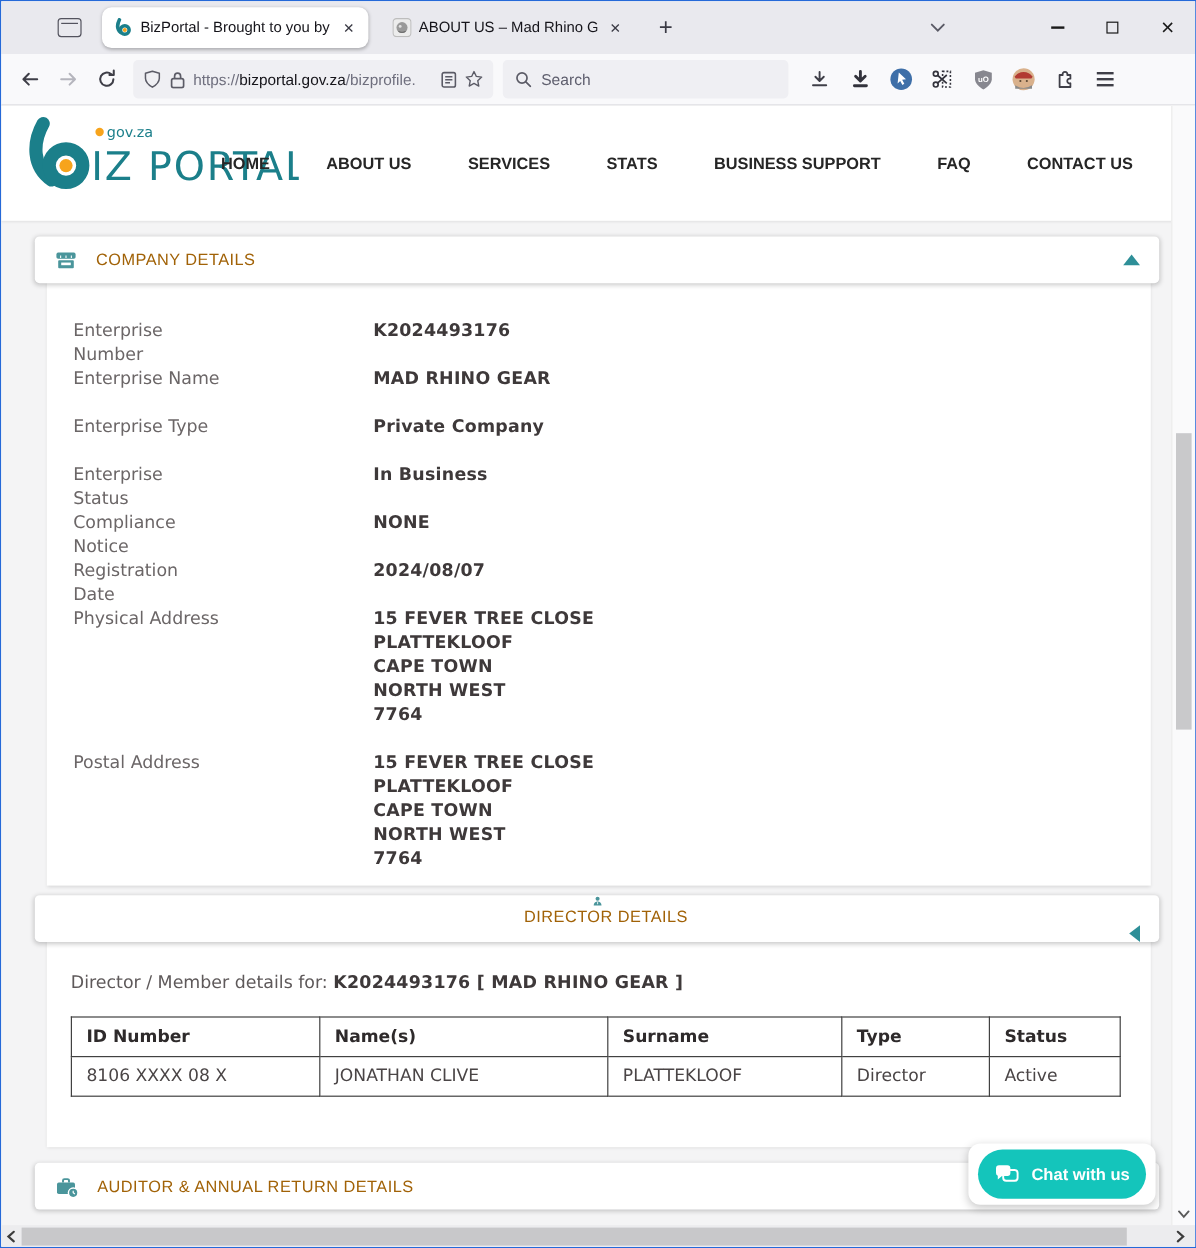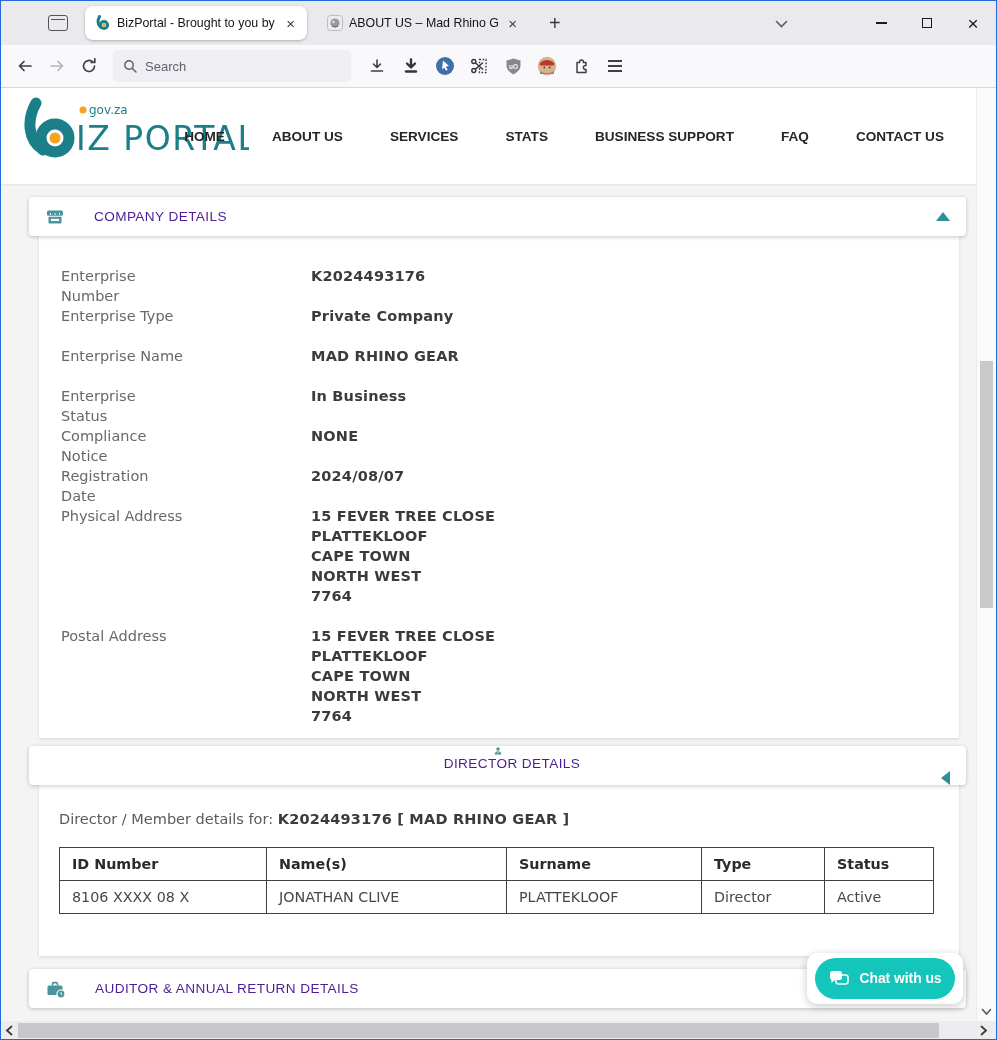--- a/index.html
+++ b/index.html
@@ -40,21 +40,21 @@
 
   
   .page { position:relative; width:995px; height:951px; background:#f4f4f5; overflow:hidden; }
   .site-header { position:absolute; top:0; left:0; width:995px; height:96px; background:#fff; box-shadow:0 1px 2px rgba(0,0,0,.08); }
   .logo { position:absolute; left:18px; top:9px; }
   .mainnav { position:absolute; right:52px; top:41px; display:flex; gap:47px; }
   .mainnav span { font-size:13.6px; font-weight:bold; color:#262626; white-space:nowrap; }
 
   .card-header { position:absolute; left:28px; width:937px; height:39px; background:#fff; border-radius:4px;
     box-shadow:0 1px 4px rgba(0,0,0,.22); display:flex; align-items:center; padding:0 16px; z-index:2; }
-  .card-title { font-size:13.6px; color:#4c1d95; letter-spacing:.4px; margin-left:29px; }
+  .card-title { font-size:13.6px; color:#a16207; letter-spacing:.4px; margin-left:15px; }
   .tri-up { margin-left:auto; width:0; height:0; border-left:7px solid transparent; border-right:7px solid transparent; border-bottom:9px solid #2e8f98; }
   .tri-left { margin-left:auto; width:0; height:0; border-top:7px solid transparent; border-bottom:7px solid transparent; border-right:9px solid #2e8f98; }
 
   .company-header { top:109px; }
   .company-body { position:absolute; left:38px; top:146px; width:920px; height:504px; background:#fff;
     box-shadow:0 1px 3px rgba(0,0,0,.12); padding:32px 0 0 22px; z-index:1; font-family:"DejaVu Sans", sans-serif; }
   .field-row { display:flex; min-height:40px; font-size:14.5px; line-height:20px; }
   .f-label { width:250px; color:#6b6667; white-space:pre-line; }
   .f-value { font-weight:bold; color:#3e393a; white-space:pre-line; letter-spacing:.2px; }
   .field-row.gap-after { margin-bottom:20px; }
@@ -147,20 +147,37 @@
         <path d="M3 9 H14 M10 4.5 L14.5 9 L10 13.5" stroke="#b5b5bd" stroke-width="1.7" fill="none" stroke-linecap="round" stroke-linejoin="round"></path>
       </svg>
     </div>
     <div class="tb-btn">
       <svg width="18" height="18" viewBox="0 0 18 18">
         <path d="M14.5 9 a5.5 5.5 0 1 1 -1.8 -4.1" stroke="#3f3f48" stroke-width="1.7" fill="none" stroke-linecap="round"></path>
         <path d="M14.8 1.8 v3.6 h-3.6" stroke="#3f3f48" stroke-width="1.7" fill="none" stroke-linecap="round" stroke-linejoin="round"></path>
       </svg>
     </div>
 
+    <div class="urlbar">
+      <svg width="16" height="16" viewBox="0 0 18 18">
+        <path d="M9 1.5 L15.5 3.5 V8 C15.5 12.5 9 16.5 9 16.5 C9 16.5 2.5 12.5 2.5 8 V3.5 Z" stroke="#5b5b66" stroke-width="1.4" fill="none" stroke-linejoin="round"></path>
+      </svg>
+      <svg width="14" height="15" viewBox="0 0 14 15">
+        <rect x="2" y="6.5" width="10" height="7.5" rx="1.5" fill="none" stroke="#5b5b66" stroke-width="1.4"></rect>
+        <path d="M4.5 6.5 V4.5 a2.5 2.5 0 0 1 5 0 V6.5" stroke="#5b5b66" stroke-width="1.4" fill="none"></path>
+      </svg>
+      <span class="url-text"><span class="url-scheme">https://</span><span class="url-domain">bizportal.gov.za</span><span class="url-path">/bizprofile.</span></span>
+      <svg width="14" height="15" viewBox="0 0 14 15">
+        <rect x="1.5" y="1.5" width="11" height="12" rx="1.5" fill="none" stroke="#5b5b66" stroke-width="1.3"></rect>
+        <path d="M4 5 h6 M4 7.5 h6 M4 10 h4" stroke="#5b5b66" stroke-width="1.2"></path>
+      </svg>
+      <svg width="16" height="16" viewBox="0 0 18 18">
+        <path d="M9 1.8 L11.2 6.4 L16.2 7 L12.5 10.4 L13.5 15.4 L9 12.9 L4.5 15.4 L5.5 10.4 L1.8 7 L6.8 6.4 Z" fill="none" stroke="#5b5b66" stroke-width="1.3" stroke-linejoin="round"></path>
+      </svg>
+    </div>
 
     <div class="searchbar">
       <svg width="14" height="14" viewBox="0 0 14 14">
         <circle cx="6" cy="6" r="4.2" stroke="#5b5b66" stroke-width="1.4" fill="none"></circle>
         <path d="M9.2 9.2 L13 13" stroke="#5b5b66" stroke-width="1.4" stroke-linecap="round"></path>
       </svg>
       <span class="search-ph">Search</span>
     </div>
 
     <div class="ticons">
@@ -255,26 +272,26 @@
       <span class="tri-up"></span>
     </div>
 
     <div class="company-body">
       <div class="field-row">
         <div class="f-label">Enterprise
 Number</div>
         <div class="f-value">K2024493176</div>
       </div>
       <div class="field-row">
+        <div class="f-label">Enterprise Name</div>
+        <div class="f-value">MAD RHINO GEAR</div>
+      </div>
+      <div class="field-row">
         <div class="f-label">Enterprise Type</div>
         <div class="f-value">Private Company</div>
-      </div>
-      <div class="field-row">
-        <div class="f-label">Enterprise Name</div>
-        <div class="f-value">MAD RHINO GEAR</div>
       </div>
       <div class="field-row">
         <div class="f-label">Enterprise
 Status</div>
         <div class="f-value">In Business</div>
       </div>
       <div class="field-row">
         <div class="f-label">Compliance
 Notice</div>
         <div class="f-value">NONE</div>

